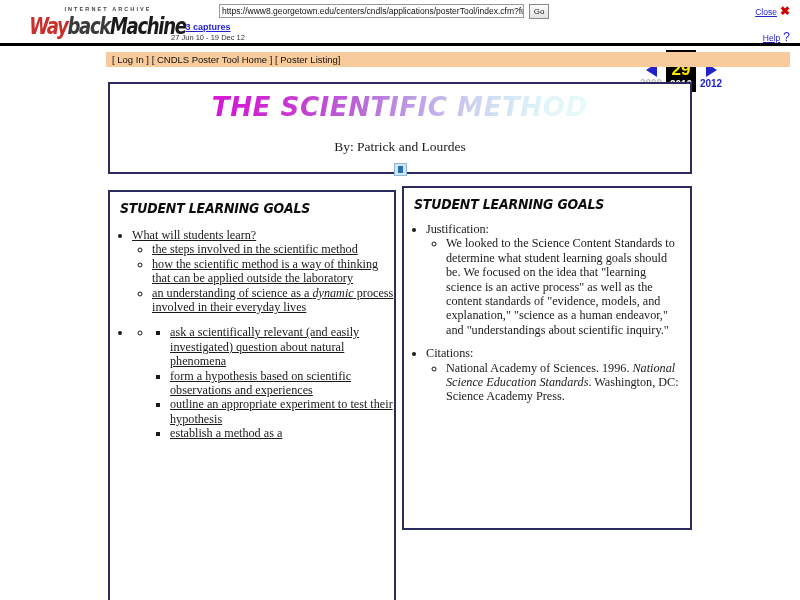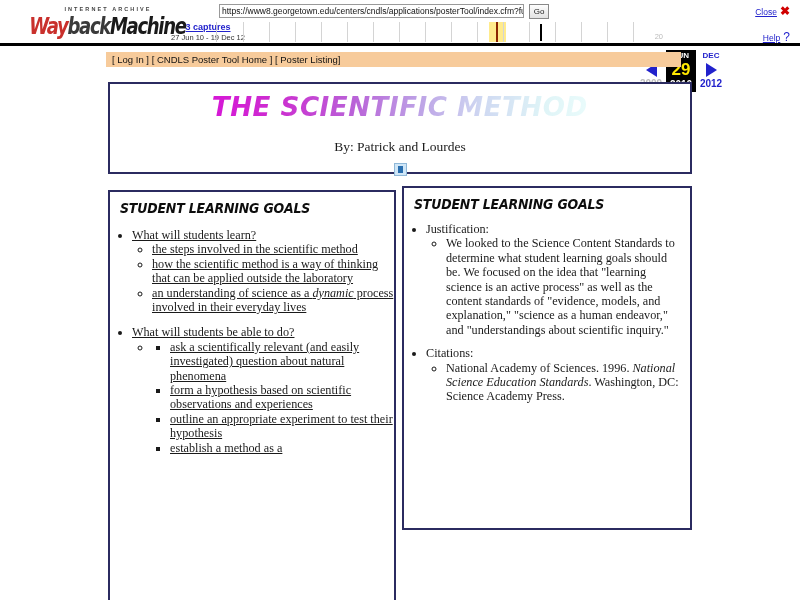--- a/index.html
+++ b/index.html
@@ -162,21 +162,21 @@
   #wb-help {
     position: absolute; right: 10px; top: 30px;
     font-size: 8.5px;
   }
   #wb-help-label { color: #2222cc; text-decoration: underline; cursor: pointer; }
   #wb-help-q { color: #2222cc; font-size: 12px; margin-left: 3px; cursor: pointer; }
 
   
   #site-nav {
     position: absolute; left: 106px; top: 52px;
-    width: 575px; height: 15px;
+    width: 684px; height: 15px;
     background: #f7cb9b;
     font-size: 9.5px;
     color: #111111;
     line-height: 15px;
     padding-left: 6px;
     box-sizing: border-box;
   }
   #site-nav span { cursor: pointer; }
 
   
@@ -291,42 +291,20 @@
   <div id="wb-captures">
     <span id="wb-captures-count">3 captures</span>
     <span id="wb-captures-range">27 Jun 10 - 19 Dec 12</span>
   </div>
 
   <div id="wb-url-wrap">
     <div id="wb-url-input">https://www8.georgetown.edu/centers/cndls/applications/posterTool/index.cfm?fus</div>
     <div id="wb-go-button">Go</div>
   </div>
 
-  <div id="wb-timeline">
-    <div id="wb-tl-highlight"></div>
-    <div id="wb-tl-highlight-bar"></div>
-    <div id="wb-tl-capture2"></div>
-    <div id="wb-tl-year-right">20</div>
-  <div class="wb-tick" style="left: 26px;"></div>
-      <div class="wb-tick" style="left: 52px;"></div>
-      <div class="wb-tick" style="left: 78px;"></div>
-      <div class="wb-tick" style="left: 104px;"></div>
-      <div class="wb-tick" style="left: 130px;"></div>
-      <div class="wb-tick" style="left: 156px;"></div>
-      <div class="wb-tick" style="left: 182px;"></div>
-      <div class="wb-tick" style="left: 208px;"></div>
-      <div class="wb-tick" style="left: 234px;"></div>
-      <div class="wb-tick" style="left: 260px;"></div>
-      <div class="wb-tick" style="left: 286px;"></div>
-      <div class="wb-tick" style="left: 312px;"></div>
-      <div class="wb-tick" style="left: 338px;"></div>
-      <div class="wb-tick" style="left: 364px;"></div>
-      <div class="wb-tick" style="left: 390px;"></div>
-      <div class="wb-tick" style="left: 416px;"></div>
-    </div>
 
   <div id="wb-datenav">
     <div class="wb-dn-col" id="wb-dn-prev">
       <div class="wb-dn-mon">MAY</div>
       <div class="wb-arrow-l"></div>
       <div class="wb-dn-yr">2009</div>
     </div>
     <div class="wb-dn-col" id="wb-dn-curr">
       <div class="wb-dn-mon">JUN</div>
       <div class="wb-dn-day">29</div>
@@ -367,21 +345,20 @@
     <ul>
       <li>
         <span>What will students learn?</span>
         <ul>
           <li>the steps involved in the scientific method</li>
           <li>how the scientific method is a way of thinking that can be applied outside the laboratory</li>
           <li><span>an understanding of science as a </span><span class="ital">dynamic</span><span> process involved in their everyday lives</span></li>
         </ul>
       </li>
       <li>
-        <span>What will students be able to do?</span>
         <ul>
           <li>
             <ul>
               <li>ask a scientifically relevant (and easily investigated) question about natural phenomena</li>
               <li>form a hypothesis based on scientific observations and experiences</li>
               <li>outline an appropriate experiment to test their hypothesis</li>
               <li>establish a method as a</li>
             </ul>
           </li>
         </ul>

